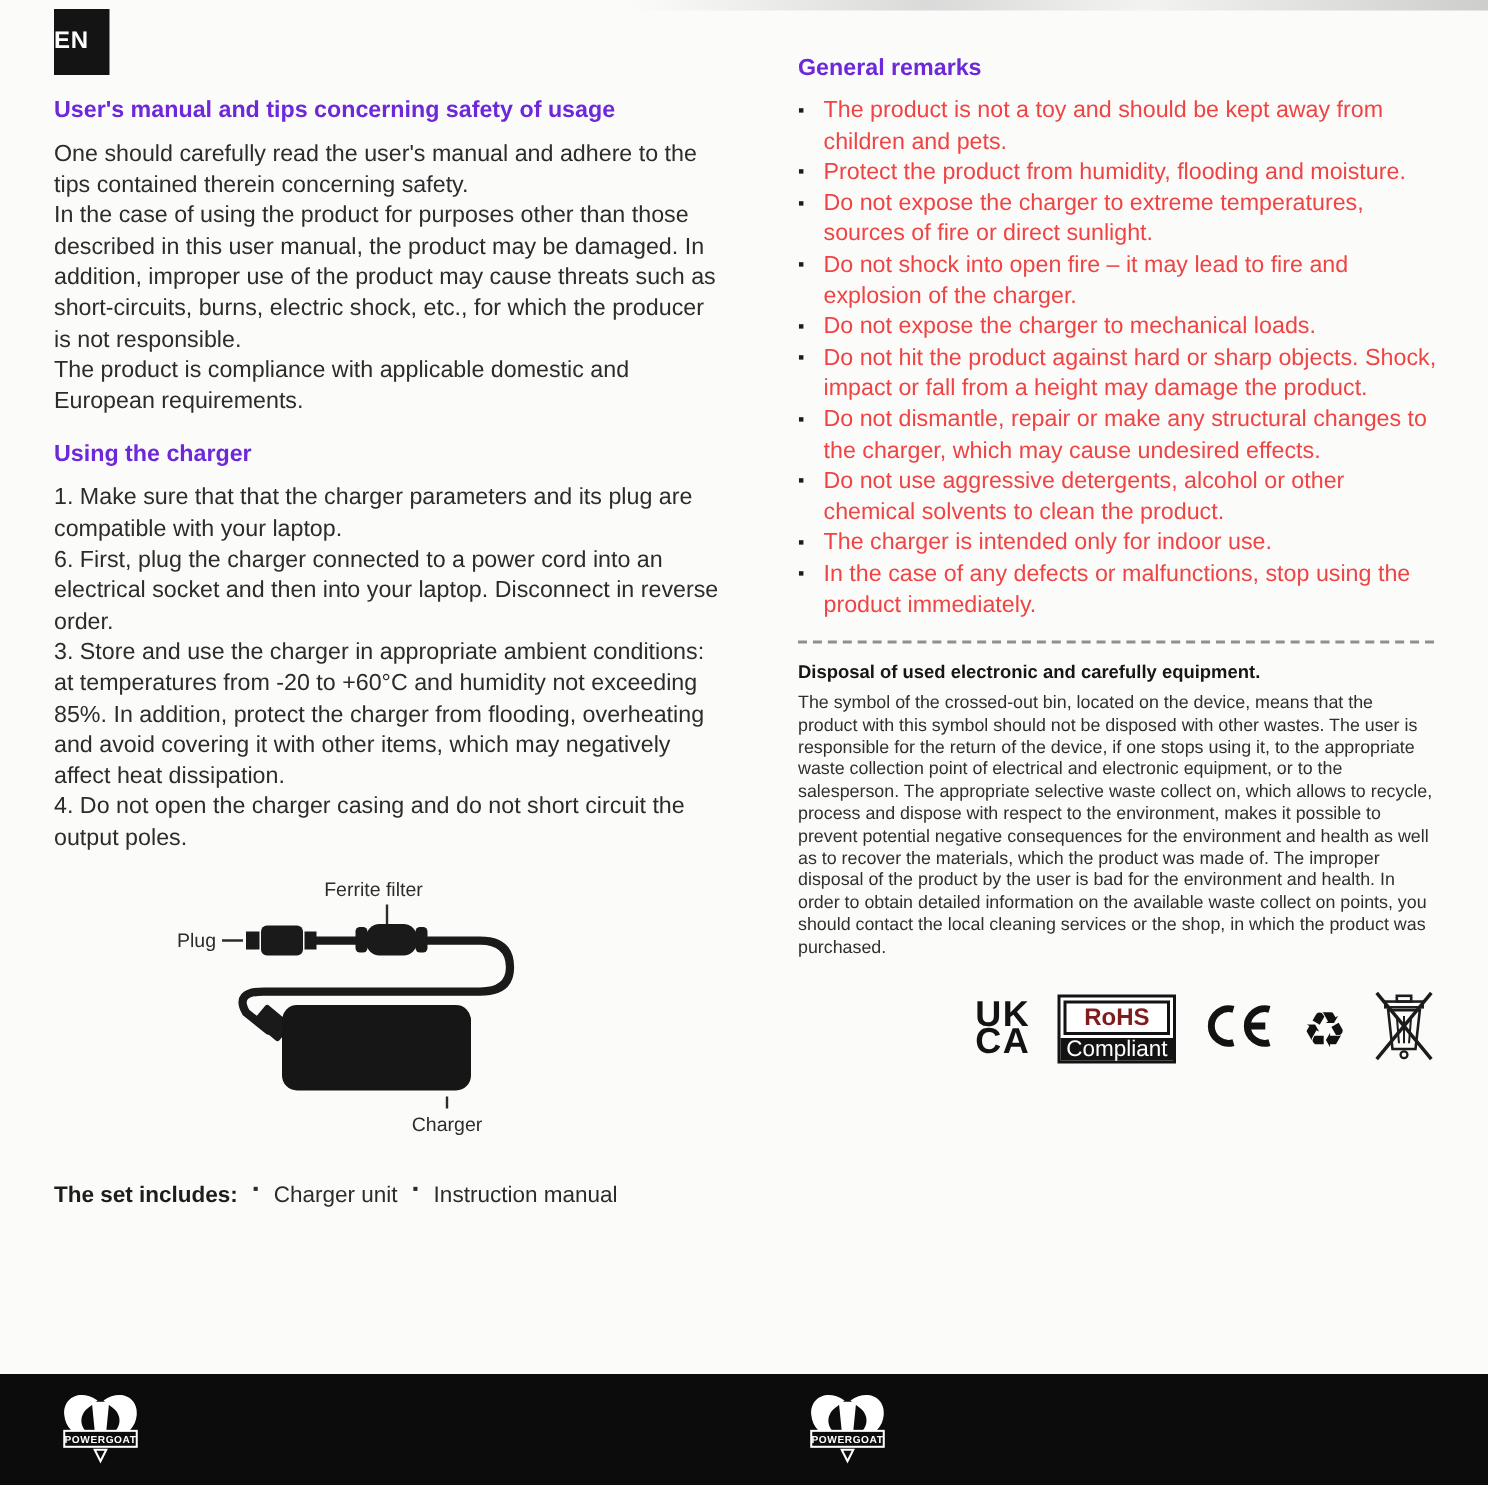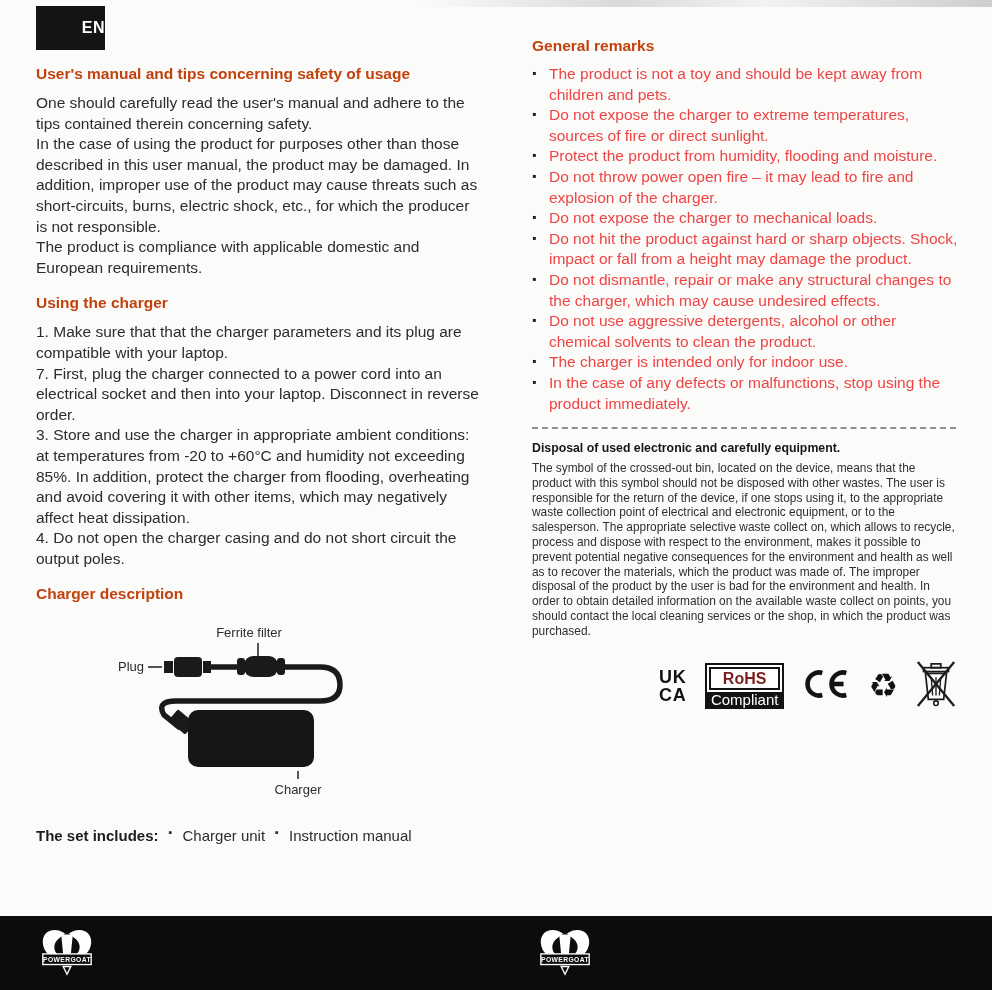--- a/index.html
+++ b/index.html
@@ -11,44 +11,44 @@
     color:#272727;
     overflow:hidden;
   }
   .scan-smudge{
     position:absolute;top:0;left:420px;width:572px;height:7px;
     background:linear-gradient(90deg, rgba(200,200,200,0) 0%, rgba(190,190,190,.55) 35%, rgba(210,210,210,.2) 60%, rgba(175,175,175,.6) 100%);
   }
   .lang-badge{
     position:absolute;left:36px;top:6px;width:37px;height:44px;
     background:#141414;color:#ffffff;
-    display:flex;align-items:center;justify-content:flex-end;
-    font-size:16px;font-weight:bold;letter-spacing:.5px;padding-left:32px;
+    display:flex;align-items:center;justify-content:flex-start;
+    font-size:16px;font-weight:bold;letter-spacing:.5px;
   }
   .col{position:absolute;}
   .col-left{left:36px;top:64px;width:448px;}
   .col-right{left:532px;top:36px;width:426px;}
   h1,h2{
-    font-size:15.5px;line-height:20px;margin:0;color:#c2410c;font-weight:bold;
+    font-size:15.5px;line-height:20px;margin:0;color:#6d28d9;font-weight:bold;
   }
   .col-left h1{margin-bottom:9px;}
   .col-left h2{margin-top:15px;margin-bottom:9px;}
   .body-text{font-size:15.5px;line-height:20.6px;color:#2c2c2c;}
   .body-text div{margin:0;}
   .num-list div{margin:0;}
   
   .rbullets{list-style:none;margin:8px 0 0 0;padding:0;font-size:15.5px;line-height:20.6px;color:#ef4444;}
   .rbullets li{position:relative;padding-left:17px;margin:0;}
   .rbullets li::before{content:"▪";position:absolute;left:0;top:-1px;font-size:12px;color:#1c1c1c;}
   .dashed-sep{border:none;border-top:2px dashed #8f8f8f;margin:13px 0 0 0;width:424px;}
   .disposal-h{font-size:12.3px;margin-top:12px;margin-bottom:6px;color:#161616;}
   .disposal-body{font-size:11.9px;line-height:14.8px;color:#2f2f2f;width:424px;}
   
   .certs{display:flex;align-items:center;justify-content:flex-end;gap:18px;margin-top:22px;padding-right:2px;}
-  .ukca{font-weight:800;font-size:18px;line-height:18px;letter-spacing:1px;color:#131313;text-align:right;}
+  .ukca{font-weight:800;font-size:24px;line-height:18px;letter-spacing:1px;color:#131313;text-align:right;}
   .rohs{border:2.5px solid #131313;text-align:center;background:#fff;}
   .rohs-top{font-weight:bold;font-size:16px;padding:0 7px;color:#7f1d1d;border:2px solid #131313;margin:2px;line-height:19px;}
   .rohs-bottom{background:#131313;color:#fff;font-size:15px;line-height:15px;padding:0 4px;}
   .recycle{font-size:33px;line-height:33px;color:#111;}
   
   .diagram{margin-top:4px;}
   
   .set-row{margin-top:14px;font-size:15px;color:#2c2c2c;display:flex;align-items:flex-end;gap:10px;}
   .set-label{font-weight:bold;color:#1d1d1d;}
   .set-item{position:relative;padding-left:14px;}
@@ -76,26 +76,25 @@
     <h1>User's manual and tips concerning safety of usage</h1>
     <div class="body-text">
       <div>One should carefully read the user's manual and adhere to the tips contained therein concerning safety.</div>
       <div>In the case of using the product for purposes other than those described in this user manual, the product may be damaged. In addition, improper use of the product may cause threats such as short-circuits, burns, electric shock, etc., for which the producer is not responsible.</div>
       <div>The product is compliance with applicable domestic and European requirements.</div>
     </div>
 
     <h2>Using the charger</h2>
     <div class="body-text num-list">
       <div>1. Make sure that that the charger parameters and its plug are compatible with your laptop.</div>
-      <div>7. First, plug the charger connected to a power cord into an electrical socket and then into your laptop. Disconnect in reverse order.</div>
+      <div>6. First, plug the charger connected to a power cord into an electrical socket and then into your laptop. Disconnect in reverse order.</div>
       <div>3. Store and use the charger in appropriate ambient conditions: at temperatures from -20 to +60°C and humidity not exceeding 85%. In addition, protect the charger from flooding, overheating and avoid covering it with other items, which may negatively affect heat dissipation.</div>
       <div>4. Do not open the charger casing and do not short circuit the output poles.</div>
     </div>
 
-    <h2>Charger description</h2>
 
     <div class="diagram">
       <svg width="445" height="196" viewBox="0 0 445 196">
 
         <text x="213" y="24" text-anchor="middle" font-size="13" fill="#2c2c2c">Ferrite filter</text>
         <line x1="222" y1="30" x2="222" y2="44" stroke="#2c2c2c" stroke-width="1.6"></line>
 
         <text x="108" y="58" text-anchor="end" font-size="13" fill="#2c2c2c">Plug</text>
         <line x1="112" y1="54" x2="126" y2="54" stroke="#2c2c2c" stroke-width="1.6"></line>
 
@@ -124,23 +123,23 @@
       <span class="set-label">The set includes:</span>
       <span class="set-item">Charger unit</span>
       <span class="set-item">Instruction manual</span>
     </div>
   </div>
 
   <div class="col col-right">
     <h2>General remarks</h2>
     <ul class="rbullets">
       <li>The product is not a toy and should be kept away from children and pets.</li>
+      <li>Protect the product from humidity, flooding and moisture.</li>
       <li>Do not expose the charger to extreme temperatures, sources of fire or direct sunlight.</li>
-      <li>Protect the product from humidity, flooding and moisture.</li>
-      <li>Do not throw power open fire – it may lead to fire and explosion of the charger.</li>
+      <li>Do not shock into open fire – it may lead to fire and explosion of the charger.</li>
       <li>Do not expose the charger to mechanical loads.</li>
       <li>Do not hit the product against hard or sharp objects. Shock, impact or fall from a height may damage the product.</li>
       <li>Do not dismantle, repair or make any structural changes to the charger, which may cause undesired effects.</li>
       <li>Do not use aggressive detergents, alcohol or other chemical solvents to clean the product.</li>
       <li>The charger is intended only for indoor use.</li>
       <li>In the case of any defects or malfunctions, stop using the product immediately.</li>
     </ul>
 
     <hr class="dashed-sep">
 

